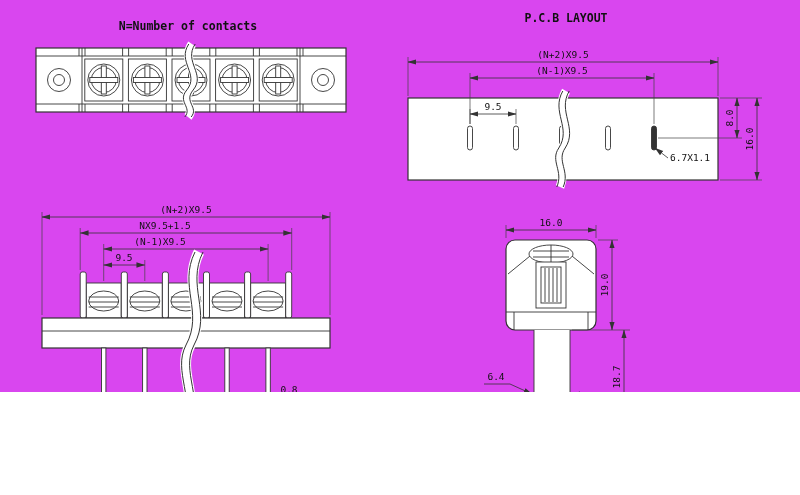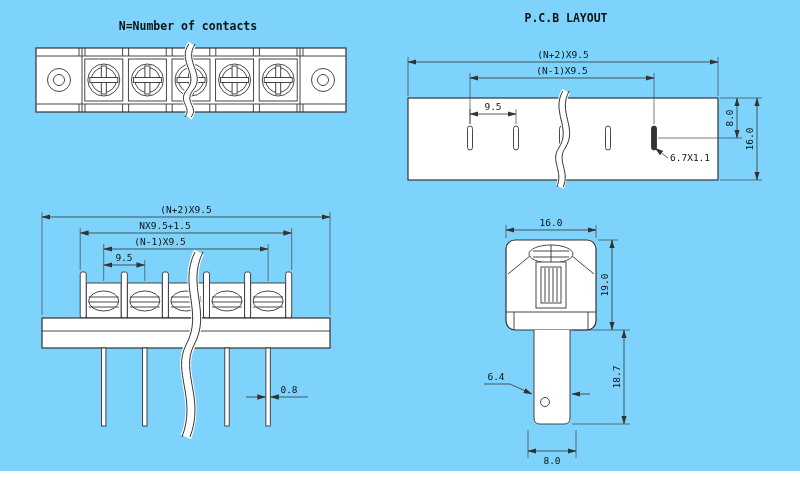--- a/index.html
+++ b/index.html
@@ -1,16 +1,16 @@
 <!DOCTYPE html>
 <html><head>
 <meta charset="utf-8">
 <style>
   html,body{margin:0;padding:0;background:#ffffff;}
-  .stage{position:relative;width:800px;height:471px;background:#7dd3fc;overflow:hidden;}
+  .stage{position:relative;width:800px;height:392px;background:#d946ef;overflow:hidden;}
   svg{position:absolute;left:0;top:0;}
   .outline{fill:#ffffff;stroke:#333333;stroke-width:1.2;}
   .thin{fill:none;stroke:#333333;stroke-width:0.9;}
   .detail{fill:#ffffff;stroke:#333333;stroke-width:0.9;}
   .darkfill{fill:#333333;stroke:#333333;stroke-width:0.9;}
   .dim{stroke:#333333;stroke-width:0.8;fill:none;}
   .ext{stroke:#444444;stroke-width:0.7;fill:none;}
   .dimtext{font:400 9.5px "DejaVu Sans Mono", monospace;fill:#111111;text-anchor:middle;}
   .dimtext.start{text-anchor:start;}
   .title{font:700 11.5px "DejaVu Sans Mono", monospace;fill:#111111;text-anchor:middle;}

